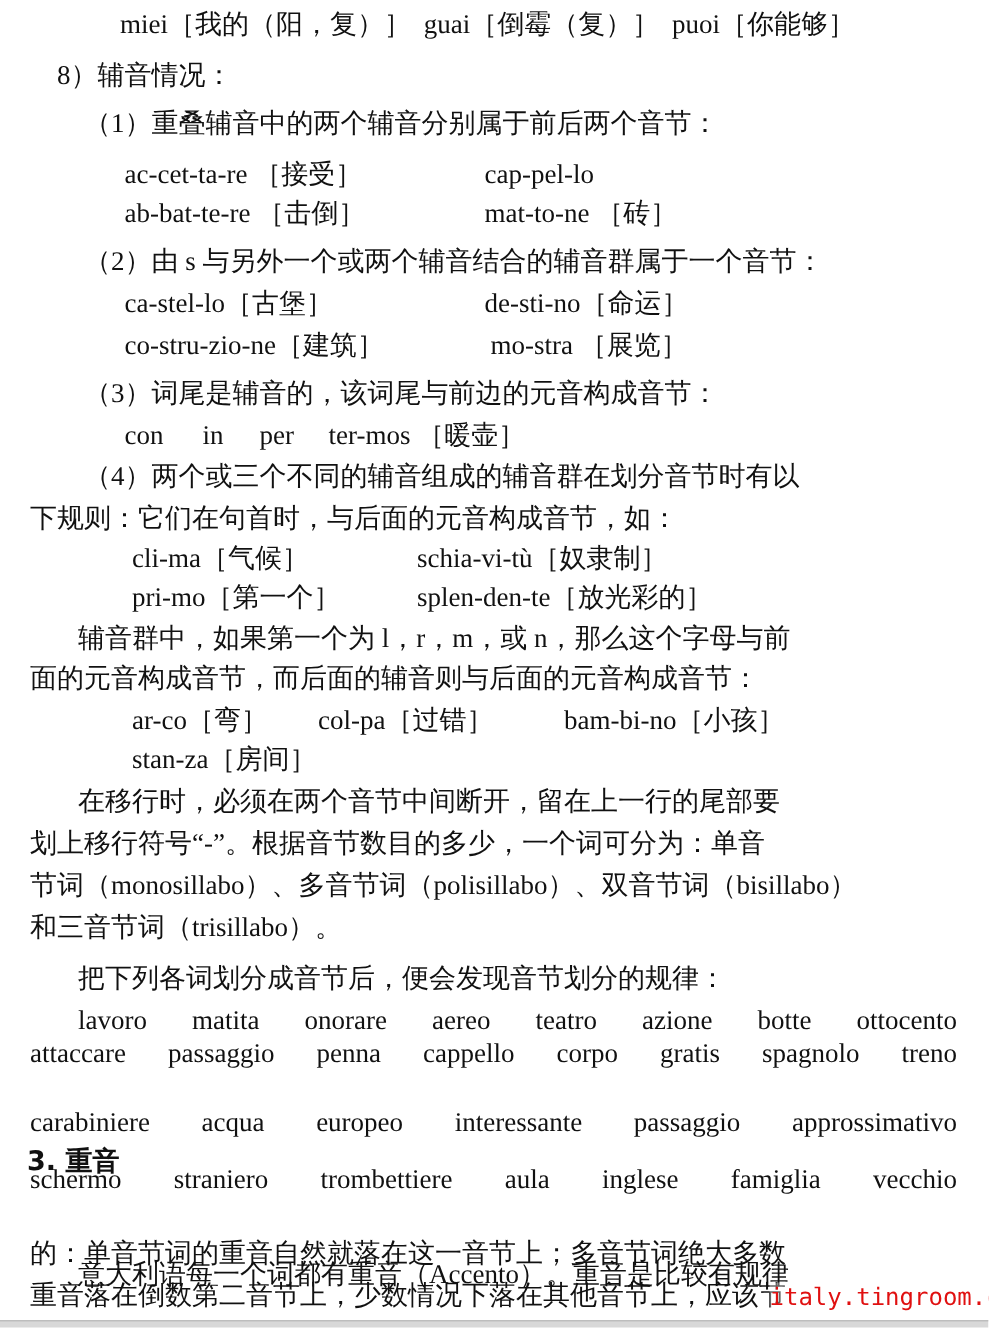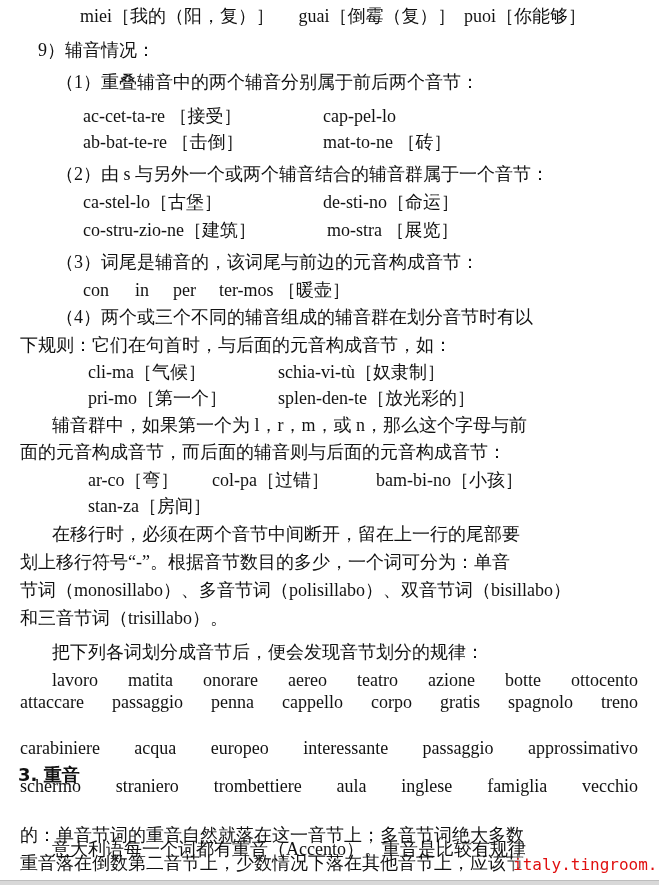--- a/index.html
+++ b/index.html
@@ -23,25 +23,25 @@
     background: #d8d8d8; border-top: 1px solid #bdbdbd;
   }
 </style>
 </head>
 <body>
 
 <div>
 
   <div class="line" style="left:80px; top:4px;">
     <span>miei</span><span>［我的（阳，复）］</span>
-    <span style="margin-left:20px">guai</span><span>［倒霉（复）］</span>
+    <span style="margin-left:4px">guai</span><span>［倒霉（复）］</span>
     <span style="margin-left:4px">puoi</span><span>［你能够］</span>
   </div>
 
-  <div class="line" style="left:38px; top:38px;">9）辅音情况：</div>
+  <div class="line" style="left:38px; top:38px;">8）辅音情况：</div>
 
   <div class="line" style="left:56px; top:70px;">（1）重叠辅音中的两个辅音分别属于前后两个音节：</div>
   <div class="line" style="left:83px; top:104px;">
     <span class="ex" style="width:240px"><span>ac-cet-ta-re</span> <span>［接受］</span></span><span>cap-pel-lo</span>
   </div>
   <div class="line" style="left:83px; top:130px;">
     <span class="ex" style="width:240px"><span>ab-bat-te-re</span> <span>［击倒］</span></span><span>mat-to-ne</span> <span>［砖］</span>
   </div>
 
   <div class="line" style="left:56px; top:162px;">（2）由 s 与另外一个或两个辅音结合的辅音群属于一个音节：</div>

